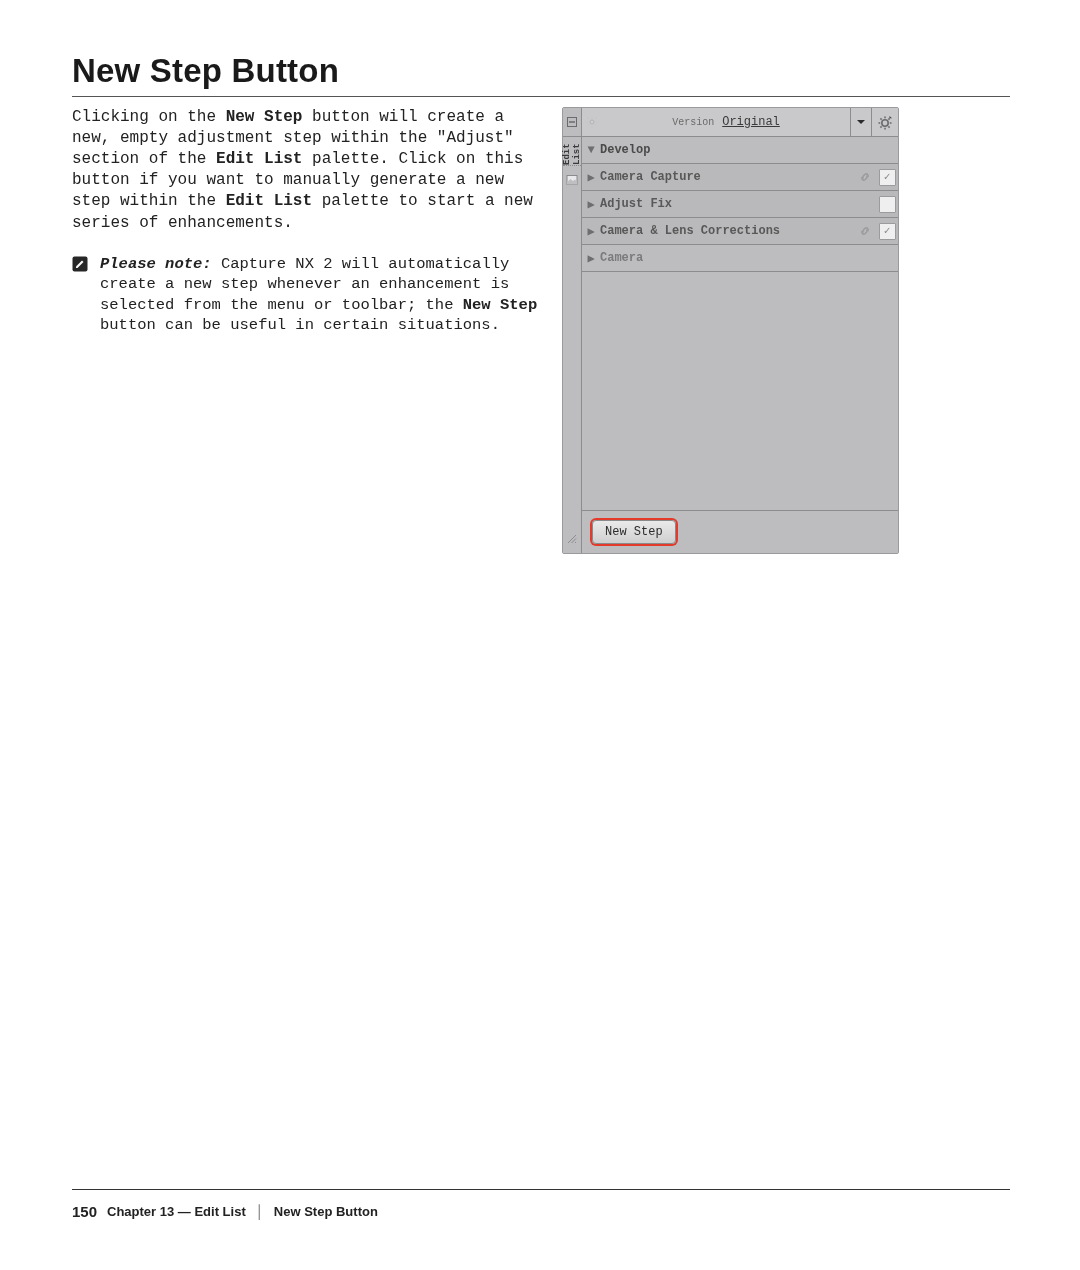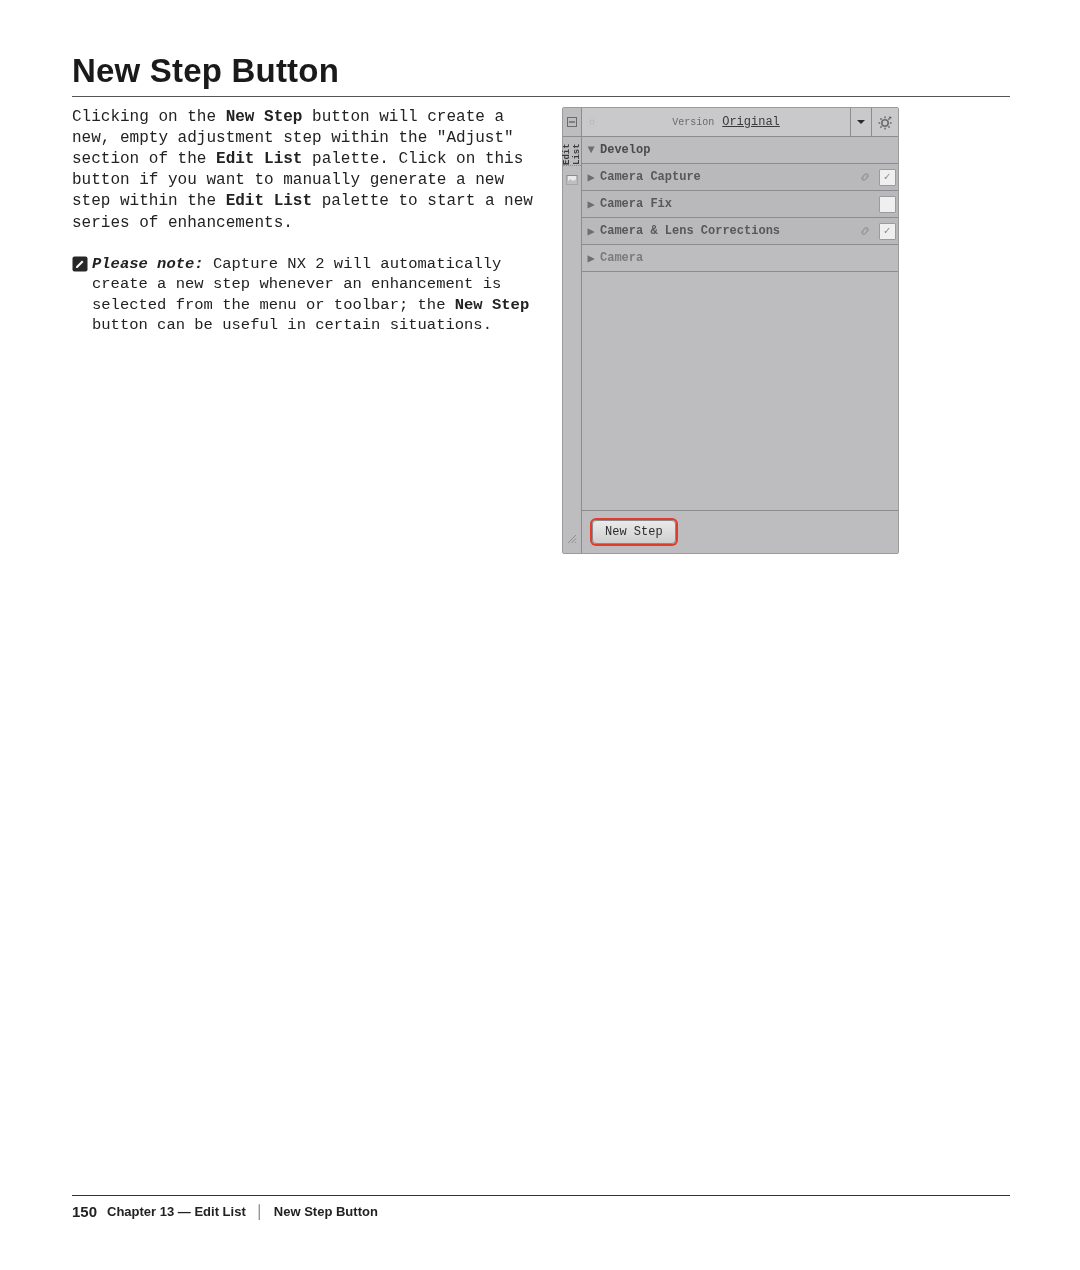--- a/index.html
+++ b/index.html
@@ -37,21 +37,21 @@
       border:none;border-top:1.8px solid #555;
       margin:2px 0 10px 0;
     }
     .two-col{
       display:flex;gap:22px;align-items:flex-start;font-family:Liberation Mono, monospace;
     }
     .col-text{flex:1;max-width:468px;font-size:16px;line-height:1.32;color:#222}
     .bold{font-weight:700}
     .p{margin:0 0 20px 0}
 
-    .note{display:flex;gap:4px;align-items:flex-start;margin-top:8px}
+    .note{display:flex;gap:12px;align-items:flex-start;margin-top:8px}
     .note-icon{width:16px;height:16px;flex:0 0 16px;margin-top:2px}
     .note-icon svg{display:block}
     .note-body{font-size:15.5px;line-height:1.32}
     .note-lead{font-style:italic;font-weight:600}
 
     
     .ui{
       width:335px;
       background:var(--panel);
       border:1px solid #9a9a9c;
@@ -127,21 +127,21 @@
       display:inline-flex;align-items:center;justify-content:center;
       padding:4px 12px;font-size:12px;color:#2c2c2c;
       background:linear-gradient(#eaeaea,#cfcfcf);
       border:1px solid #8a8a8c;border-radius:4px;
       box-shadow:0 0 0 2px var(--accent-red);
     }
 
     
     .page-footer{
       position:absolute;left:72px;right:70px;bottom:50px;
-      border-top:1px solid #333;padding-top:7px;
+      border-top:1px solid #333;padding-top:13px;
       font-size:13px;color:#222;display:flex;align-items:center;gap:10px
     }
     .page-footer .pg{font-weight:800;font-size:15px}
     .page-footer .sep{opacity:.7}
 
     
     svg{display:block}
   </style>
 </head>
 <body>
@@ -271,21 +271,21 @@
             </span>
             <span class="icon-slot">
               <span class="chk">
                   <span class="mk">✓</span>
                 </span>
             </span>
           </div>
 
           <div class="row sub">
             <span class="chev">▶</span>
-            <span class="label">Camera Fix</span>
+            <span class="label">Adjust Fix</span>
             <span class="icon-slot"></span>
             <span class="icon-slot">
               <span class="chk"></span>
             </span>
           </div>
 
           <div class="row sub">
             <span class="chev">▶</span>
             <span class="label">Camera &amp; Lens Corrections</span>
             <span class="icon-slot">

